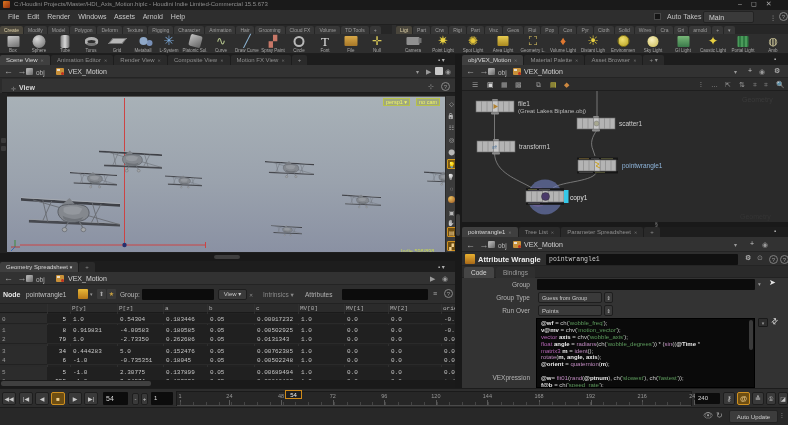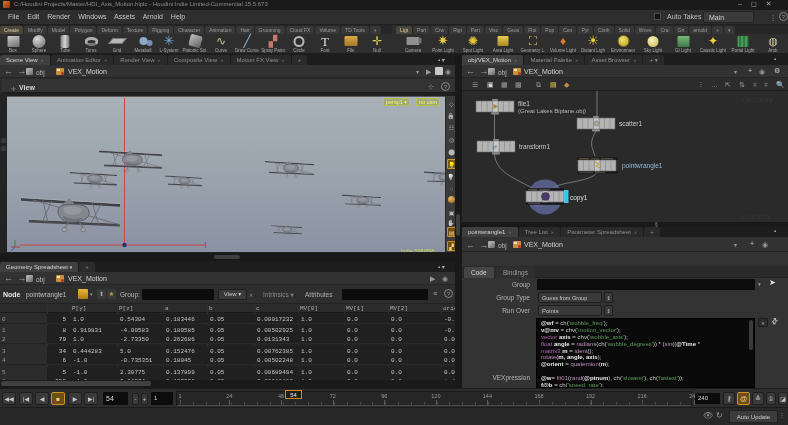--- a/index.html
+++ b/index.html
@@ -653,20 +653,29 @@
  <div class="pb-arrows" style="top:3px;">← →</div>
  <div class="nicon" style="left:26px;top:4px;"></div>
  <div class="pb-obj" style="left:36px;top:5px;">obj</div>
  <div class="ficon" style="left:51px;top:4px;"></div>
  <div class="pb-net" style="left:62px;top:4px;">VEX_Motion</div>
  <div class="mini" style="left:272px;top:4px;font-size:6px;">▾</div>
  <div class="mini" style="left:288px;top:3px;color:#c8c8c8;">+</div>
  <div class="mini" style="left:300px;top:4px;">◉</div>
 </div>
 
+<div class="abs" style="left:462px;top:252px;width:326px;height:14px;background:#2e2e2e;border-bottom:1px solid #242424;">
+ <div class="abs" style="left:3px;top:2px;width:10px;height:10px;background:linear-gradient(#e8b030,#a86818);border-radius:1px;"></div>
+ <div class="abs" style="left:16px;top:3px;font-size:7.5px;color:#ececec;font-weight:bold;white-space:nowrap;">Attribute Wrangle</div>
+ <div class="abs mono" style="left:84px;top:2px;width:192px;height:11px;background:#101010;border-radius:1px;color:#cccccc;font-size:6.5px;line-height:11px;padding-left:3px;">pointwrangle1</div>
+ <div class="abs" style="left:283px;top:2px;font-size:7px;color:#d0d0d0;">⚙</div>
+ <div class="abs" style="left:295px;top:2px;font-size:7px;color:#909090;">⊙</div>
+ <div class="abs" style="left:307px;top:3px;width:9px;height:9px;border:1px solid #808080;border-radius:50%;color:#999;font-size:6px;text-align:center;line-height:9px;">?</div>
+ <div class="abs" style="left:318px;top:3px;width:9px;height:9px;border:1px solid #808080;border-radius:50%;color:#999;font-size:6px;text-align:center;line-height:9px;">?</div>
+</div>
 
 <div class="abs" style="left:462px;top:266px;width:326px;height:12px;background:#2a2a2a;border-bottom:1px solid #222;">
  <div class="abs" style="left:2px;top:1px;height:11px;background:#454545;color:#d8d8d8;font-size:6.5px;line-height:11px;padding:0 7px;border-radius:2px 2px 0 0;">Code</div>
  <div class="abs" style="left:34px;top:1px;height:11px;background:#2f2f2f;color:#9a9a9a;font-size:6.5px;line-height:11px;padding:0 7px;border-radius:2px 2px 0 0;">Bindings</div>
 </div>
 
 <div class="lbl" style="left:462px;top:281px;width:68px;">Group</div>
 <div class="field" style="left:537px;top:279px;width:218px;height:11px;"></div>
 <div class="abs" style="left:758px;top:281px;font-size:5.5px;color:#999;">▾</div>
 <div class="abs" style="left:769px;top:278px;font-size:8px;color:#e8e8e8;">➤</div>

